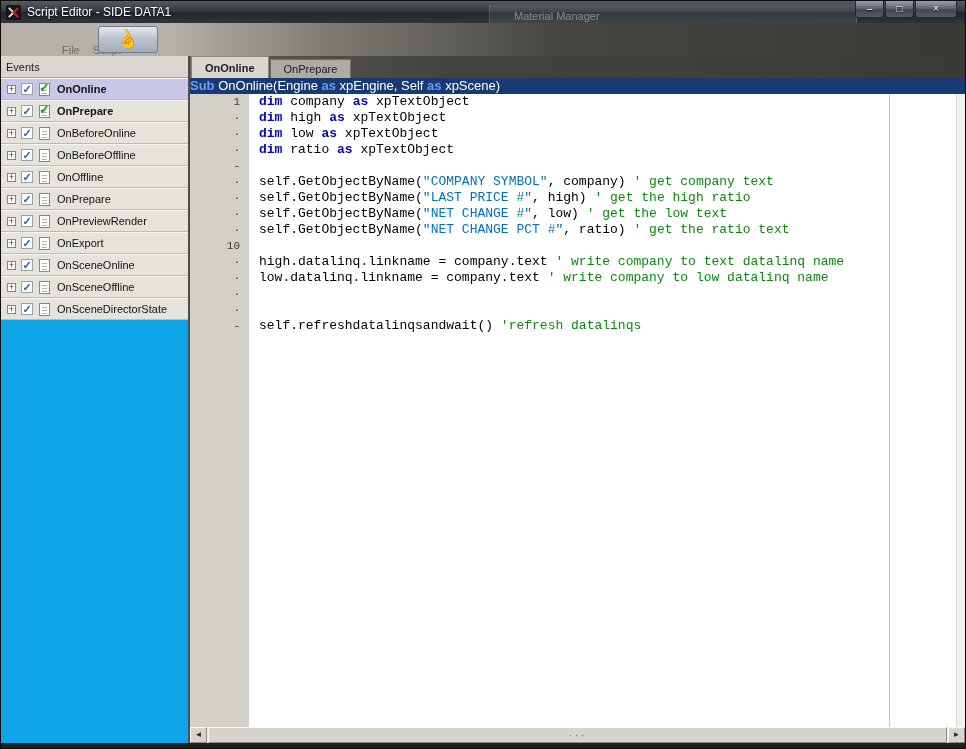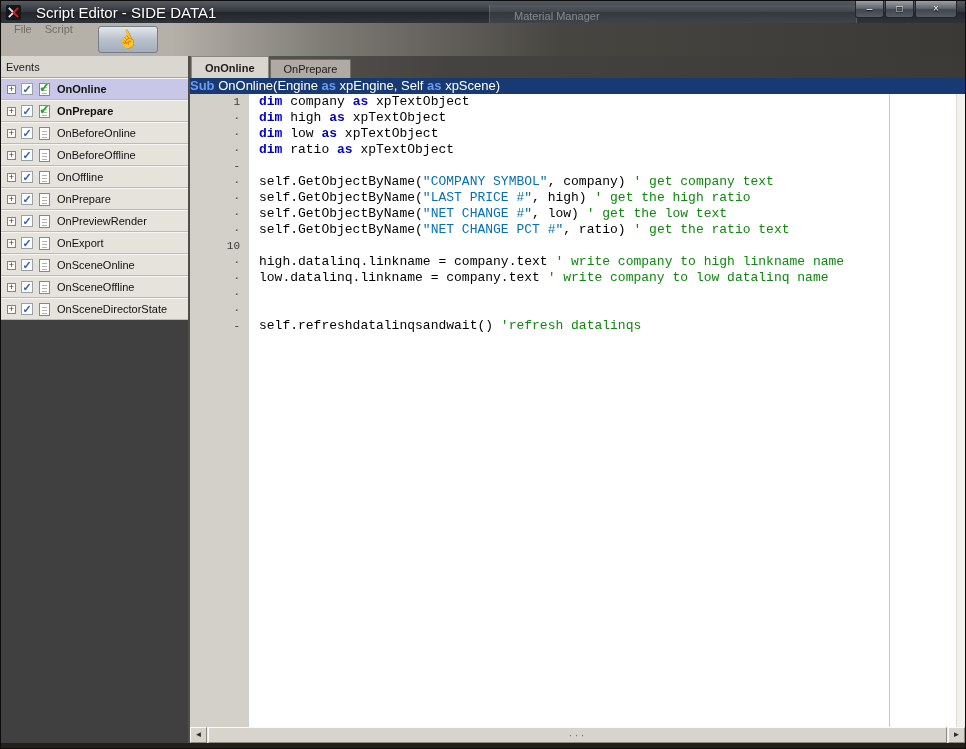--- a/index.html
+++ b/index.html
@@ -7,47 +7,47 @@
   .window{
     position:relative; width:966px; height:749px; overflow:hidden;
     font-family:"Liberation Sans",sans-serif; background:#CFCCC5;
     border:1px solid #0e0d0b;
   }
   
   .titlebar{position:absolute;left:0;top:0;width:100%;height:22px;
     background:linear-gradient(#565b63,#32373d 48%,#23272c 52%,#2f343b);
     display:flex;align-items:center;padding-left:5px;}
   .app-icon{width:15px;height:15px;margin-right:6px;display:inline-flex;flex:0 0 15px;}
-  .title{color:#fff;font-size:15px;text-shadow:0 1px 2px #000;white-space:nowrap;margin-left:9px;}
+  .title{color:#fff;font-size:12px;text-shadow:0 1px 2px #000;white-space:nowrap;}
   .ghost{position:absolute;left:488px;top:4px;width:368px;height:22px;
     background:rgba(205,215,225,0.10);
     border-left:1px solid rgba(255,255,255,0.14);border-right:1px solid rgba(255,255,255,0.14);
     display:flex;align-items:center;padding-left:24px;}
   .ghost span{color:rgba(255,255,255,0.38);font-size:11px;}
   .winbtns{position:absolute;right:8px;top:0;display:flex;}
   .winbtn{width:29px;height:17px;margin-left:1px;
     background:linear-gradient(#9aa0a7 0%,#62676e 45%,#42474e 55%,#555b63);
     border:1px solid #23262b;border-top:none;border-radius:0 0 3px 3px;
     color:#fff;font-size:10px;line-height:15px;text-align:center;text-shadow:0 1px 1px #000;cursor:default;}
   .winbtn.close{width:42px;}
   
   .menubar{position:absolute;left:0;top:22px;width:100%;height:33px;
     background:linear-gradient(to right,#b5b1a9 0,#b5b1a9 170px,#7d7a74 330px,#474540 560px,#3b3936 100%);
-    display:flex;align-items:flex-start;}
+    display:flex;align-items:flex-end;padding-left:48px;}
   .menu-item{color:#716e68;font-size:11px;margin-left:13px;}
   .hand-btn{position:absolute;left:97px;top:3px;width:60px;height:27px;
     background:linear-gradient(#e3e7ec,#b9c1cc 50%,#a3adbb);
     border:1px solid #767e8a;border-radius:3px;
     display:flex;align-items:center;justify-content:center;}
   .hand-icon{color:#e08418;font-size:17px;font-weight:bold;transform:rotate(-25deg);line-height:1;}
   
   .body-area{position:absolute;left:0;top:55px;width:100%;height:687px;}
   
   .events-panel{position:absolute;left:0;top:0;width:189px;height:100%;
-    background:#404040;border-right:2px solid #504e49;}
+    background:#0ea5e9;border-right:2px solid #504e49;}
   .events-header{height:22px;background:#dad7d0;border-bottom:1px solid #a8a49d;
     font-size:11px;color:#1d1d1d;display:flex;align-items:center;padding-left:5px;}
   .event-row{display:flex;align-items:center;gap:5px;height:22px;padding-left:6px;
     background:#e6e3dd;border-top:1px solid #f6f5f2;border-bottom:1px solid #bfbbb3;}
   .event-row.selected{background:#c9c7e7;}
   .expand{flex:0 0 9px;width:9px;height:9px;background:#fcfbf9;border:1px solid #86837d;
     font-size:9px;line-height:7px;text-align:center;color:#333;}
   .cbx{flex:0 0 12px;width:12px;height:12px;background:#fff;border:1px solid #9aa0a8;
     display:flex;align-items:center;justify-content:center;}
   .cbx .ck{color:#3064c8;font-size:11px;font-weight:bold;line-height:10px;}
@@ -256,21 +256,21 @@
             <div class="code-line"><span class="gutter">1</span><span class="code"><span class="tk-k">dim</span><span class="tk-p"> company </span><span class="tk-k">as</span><span class="tk-p"> xpTextObject</span></span></div>
             <div class="code-line"><span class="gutter">·</span><span class="code"><span class="tk-k">dim</span><span class="tk-p"> high </span><span class="tk-k">as</span><span class="tk-p"> xpTextObject</span></span></div>
             <div class="code-line"><span class="gutter">·</span><span class="code"><span class="tk-k">dim</span><span class="tk-p"> low </span><span class="tk-k">as</span><span class="tk-p"> xpTextObject</span></span></div>
             <div class="code-line"><span class="gutter">·</span><span class="code"><span class="tk-k">dim</span><span class="tk-p"> ratio </span><span class="tk-k">as</span><span class="tk-p"> xpTextObject</span></span></div>
             <div class="code-line"><span class="gutter">-</span><span class="code"></span></div>
             <div class="code-line"><span class="gutter">·</span><span class="code"><span class="tk-p">self.GetObjectByName(</span><span class="tk-s">"COMPANY SYMBOL"</span><span class="tk-p">, company) </span><span class="tk-c">' get company text</span></span></div>
             <div class="code-line"><span class="gutter">·</span><span class="code"><span class="tk-p">self.GetObjectByName(</span><span class="tk-s">"LAST PRICE #"</span><span class="tk-p">, high) </span><span class="tk-c">' get the high ratio</span></span></div>
             <div class="code-line"><span class="gutter">·</span><span class="code"><span class="tk-p">self.GetObjectByName(</span><span class="tk-s">"NET CHANGE #"</span><span class="tk-p">, low) </span><span class="tk-c">' get the low text</span></span></div>
             <div class="code-line"><span class="gutter">·</span><span class="code"><span class="tk-p">self.GetObjectByName(</span><span class="tk-s">"NET CHANGE PCT #"</span><span class="tk-p">, ratio) </span><span class="tk-c">' get the ratio text</span></span></div>
             <div class="code-line"><span class="gutter">10</span><span class="code"></span></div>
-            <div class="code-line"><span class="gutter">·</span><span class="code"><span class="tk-p">high.datalinq.linkname = company.text </span><span class="tk-c">' write company to high linkname name</span></span></div>
+            <div class="code-line"><span class="gutter">·</span><span class="code"><span class="tk-p">high.datalinq.linkname = company.text </span><span class="tk-c">' write company to text datalinq name</span></span></div>
             <div class="code-line"><span class="gutter">·</span><span class="code"><span class="tk-p">low.datalinq.linkname = company.text </span><span class="tk-c">' write company to low datalinq name</span></span></div>
             <div class="code-line"><span class="gutter">·</span></div>
             <div class="code-line"><span class="gutter">·</span><span class="code"></span></div>
             <div class="code-line"><span class="gutter">-</span><span class="code"><span class="tk-p">self.refreshdatalinqsandwait() </span><span class="tk-c">'refresh datalinqs</span></span></div>
           </div>
         <div class="margin-line"></div>
         <div class="vscroll-strip"></div>
       </div>
       <div class="hscroll">
         <div class="sb-btn">◄</div>

